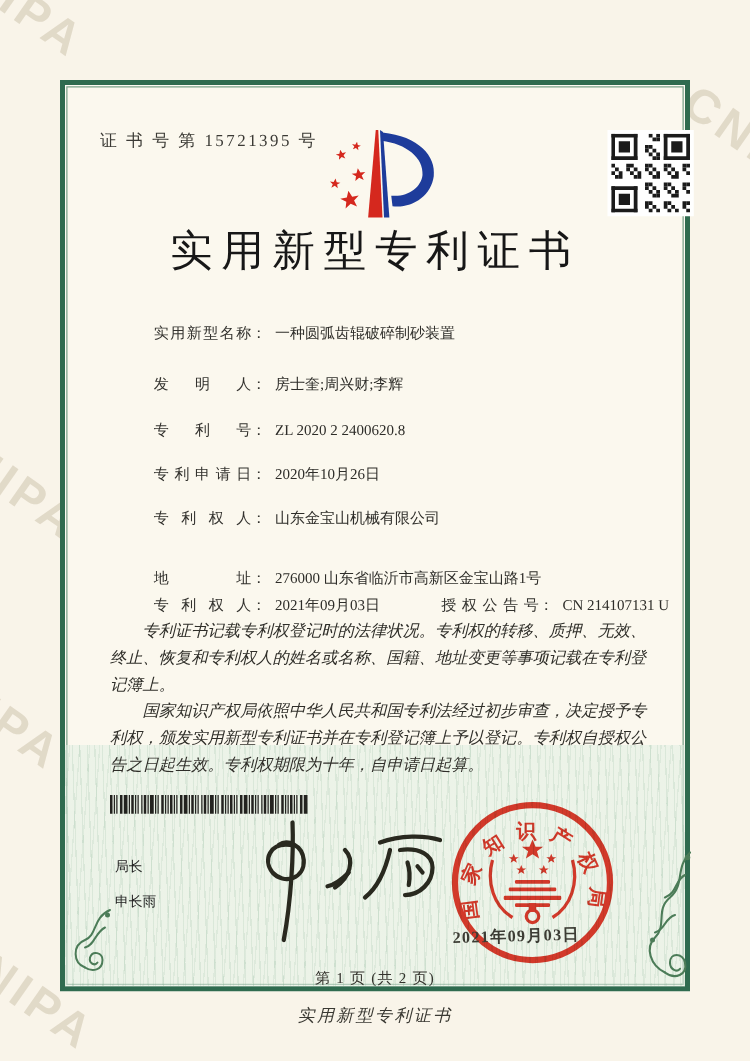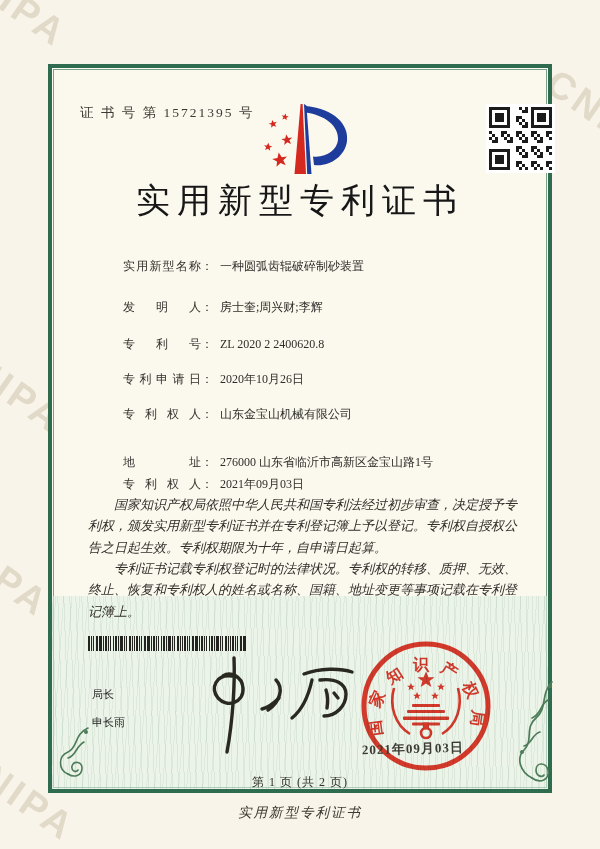--- a/index.html
+++ b/index.html
@@ -198,25 +198,28 @@
         <span class="lbl">专利申请日</span><span class="colon">：</span><span class="val">2020年10月26日</span>
       </div>
       <div class="row" style="top:338px">
         <span class="lbl">专利权人</span><span class="colon">：</span><span class="val">山东金宝山机械有限公司</span>
       </div>
       <div class="row" style="top:386px">
         <span class="lbl">地址</span><span class="colon">：</span><span class="val">276000 山东省临沂市高新区金宝山路1号</span>
       </div>
       <div class="row" style="top:408px;right:0">
         <span class="lbl">专利权人</span><span class="colon">：</span><span class="val">2021年09月03日</span>
+        <span class="pair2">
+          <span class="lbl">授权公告号</span><span class="colon">：</span><span class="val">CN 214107131 U</span>
+        </span>
       </div>
 
       <div class="paras">
+        <p>专利证书记载专利权登记时的法律状况。专利权的转移、质押、无效、终止、恢复和专利权人的姓名或名称、国籍、地址变更等事项记载在专利登记簿上。</p>
         <p>国家知识产权局依照中华人民共和国专利法经过初步审查，决定授予专利权，颁发实用新型专利证书并在专利登记簿上予以登记。专利权自授权公告之日起生效。专利权期限为十年，自申请日起算。</p>
-        <p>专利证书记载专利权登记时的法律状况。专利权的转移、质押、无效、终止、恢复和专利权人的姓名或名称、国籍、地址变更等事项记载在专利登记簿上。</p>
       </div>
 
       <div class="barcode" id="barcode">
           <i style="left:0px;width:2px"></i>
           <i style="left:3px;width:1px"></i>
           <i style="left:5px;width:1px"></i>
           <i style="left:8px;width:2px"></i>
           <i style="left:11px;width:3px"></i>
           <i style="left:15px;width:1px"></i>
           <i style="left:17px;width:2px"></i>

